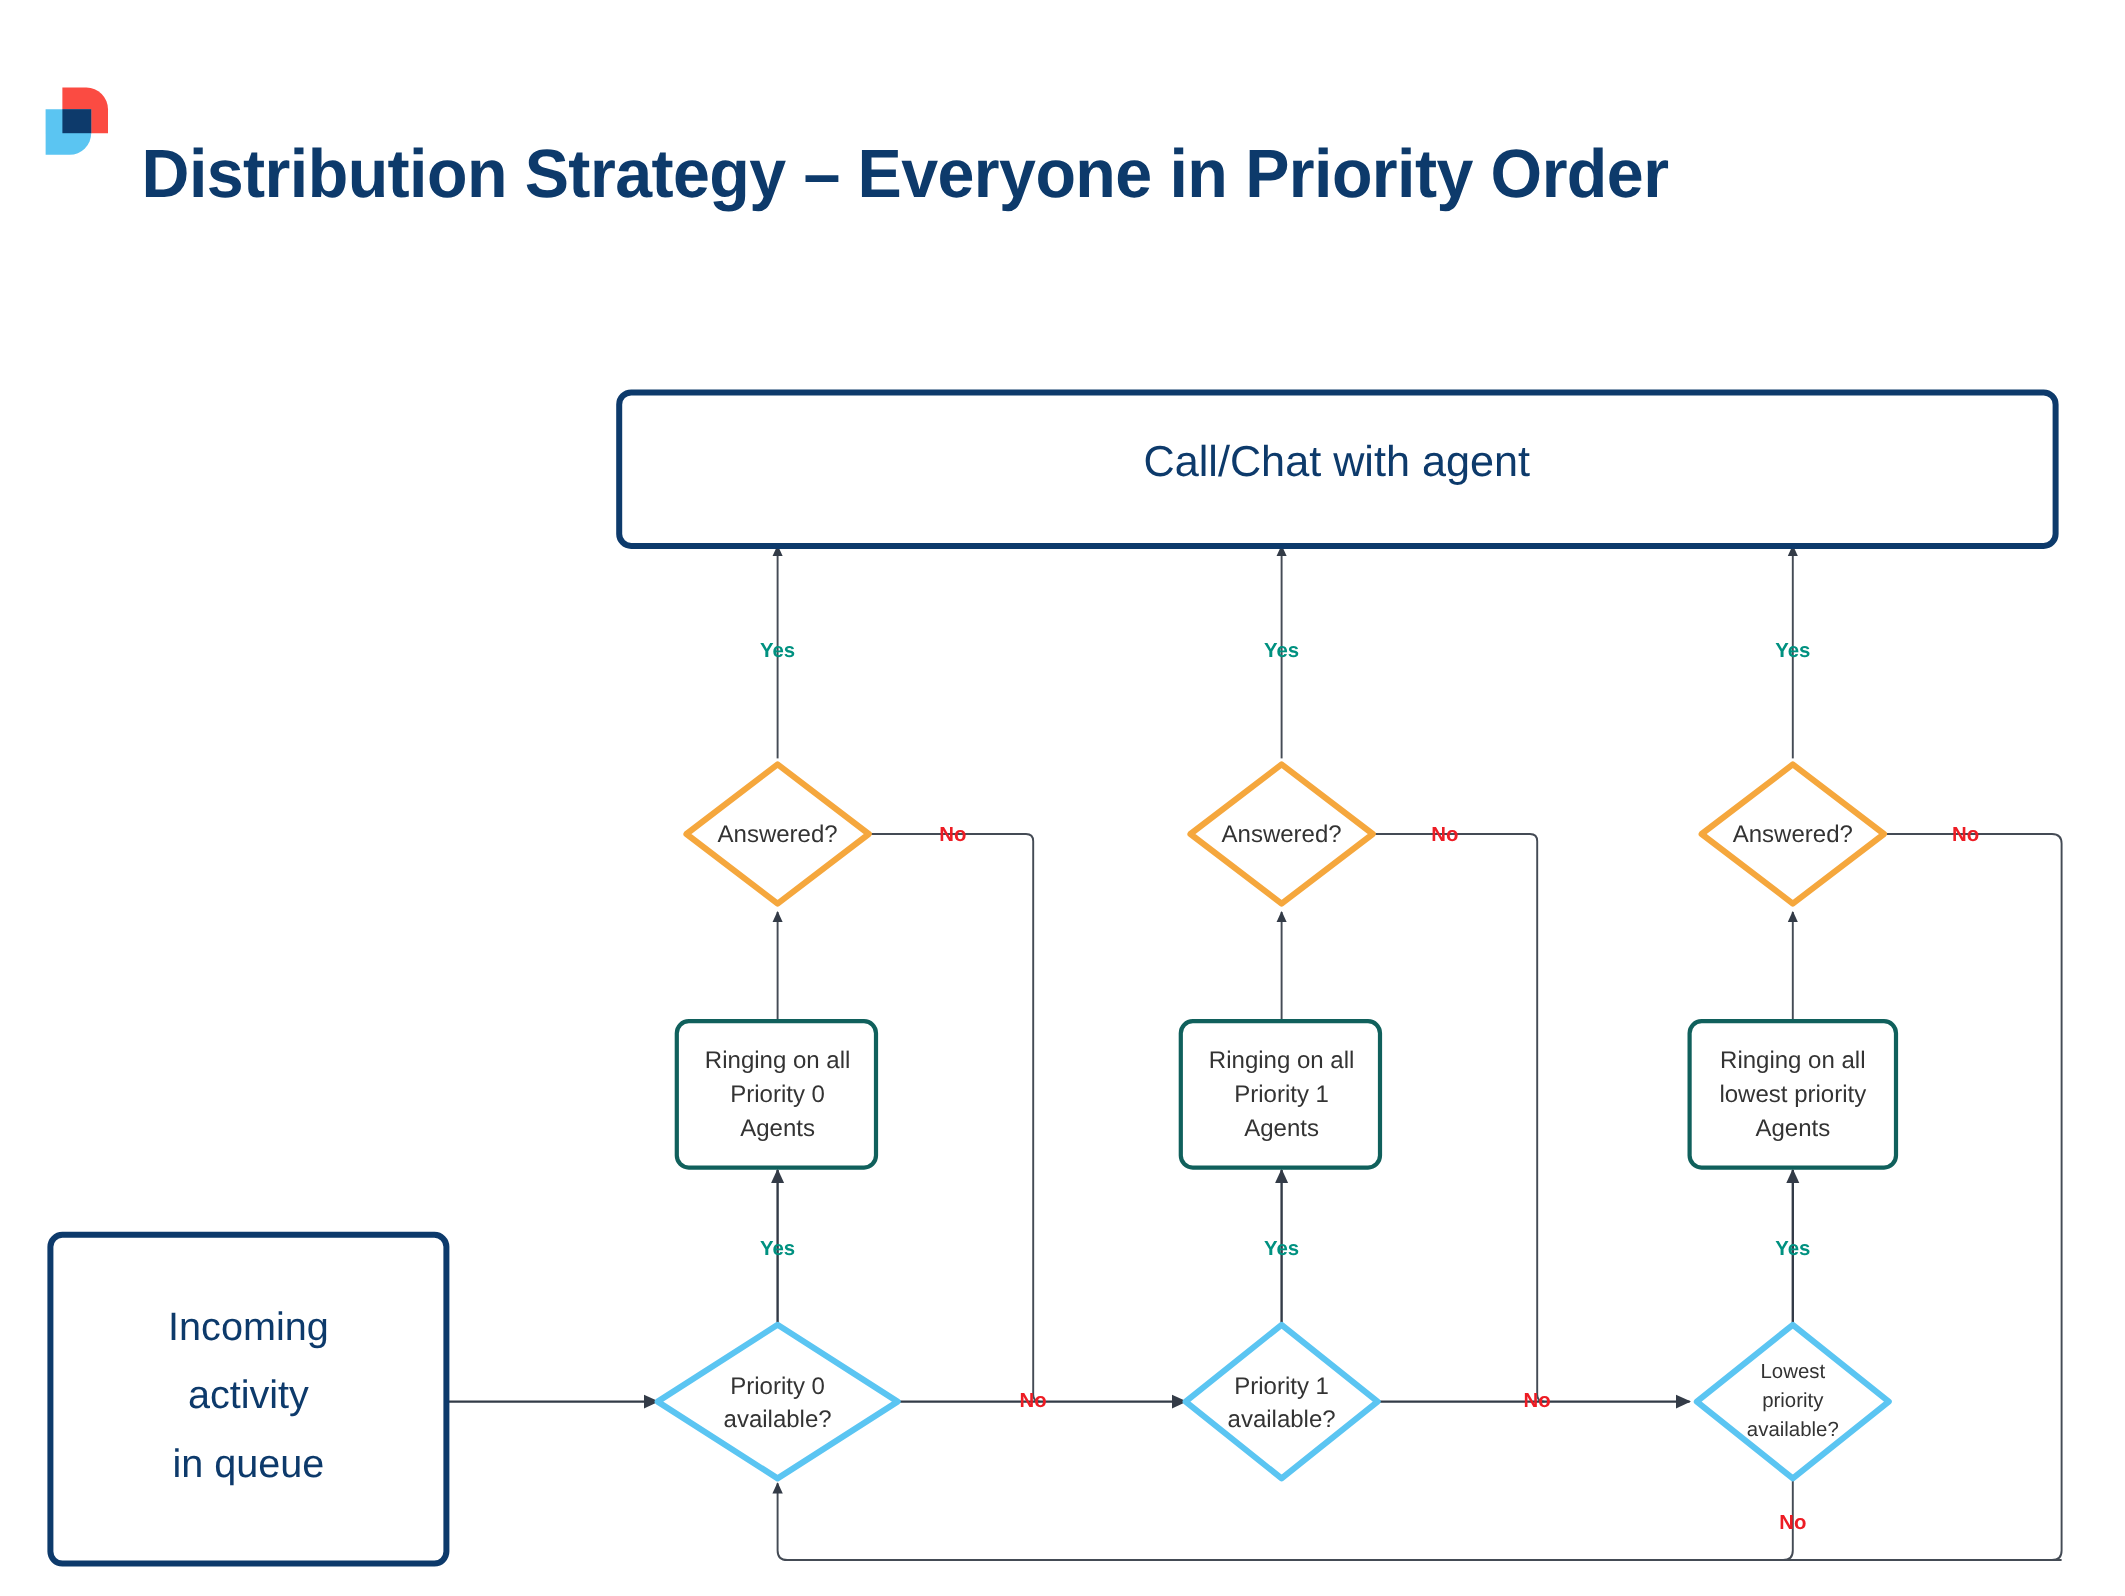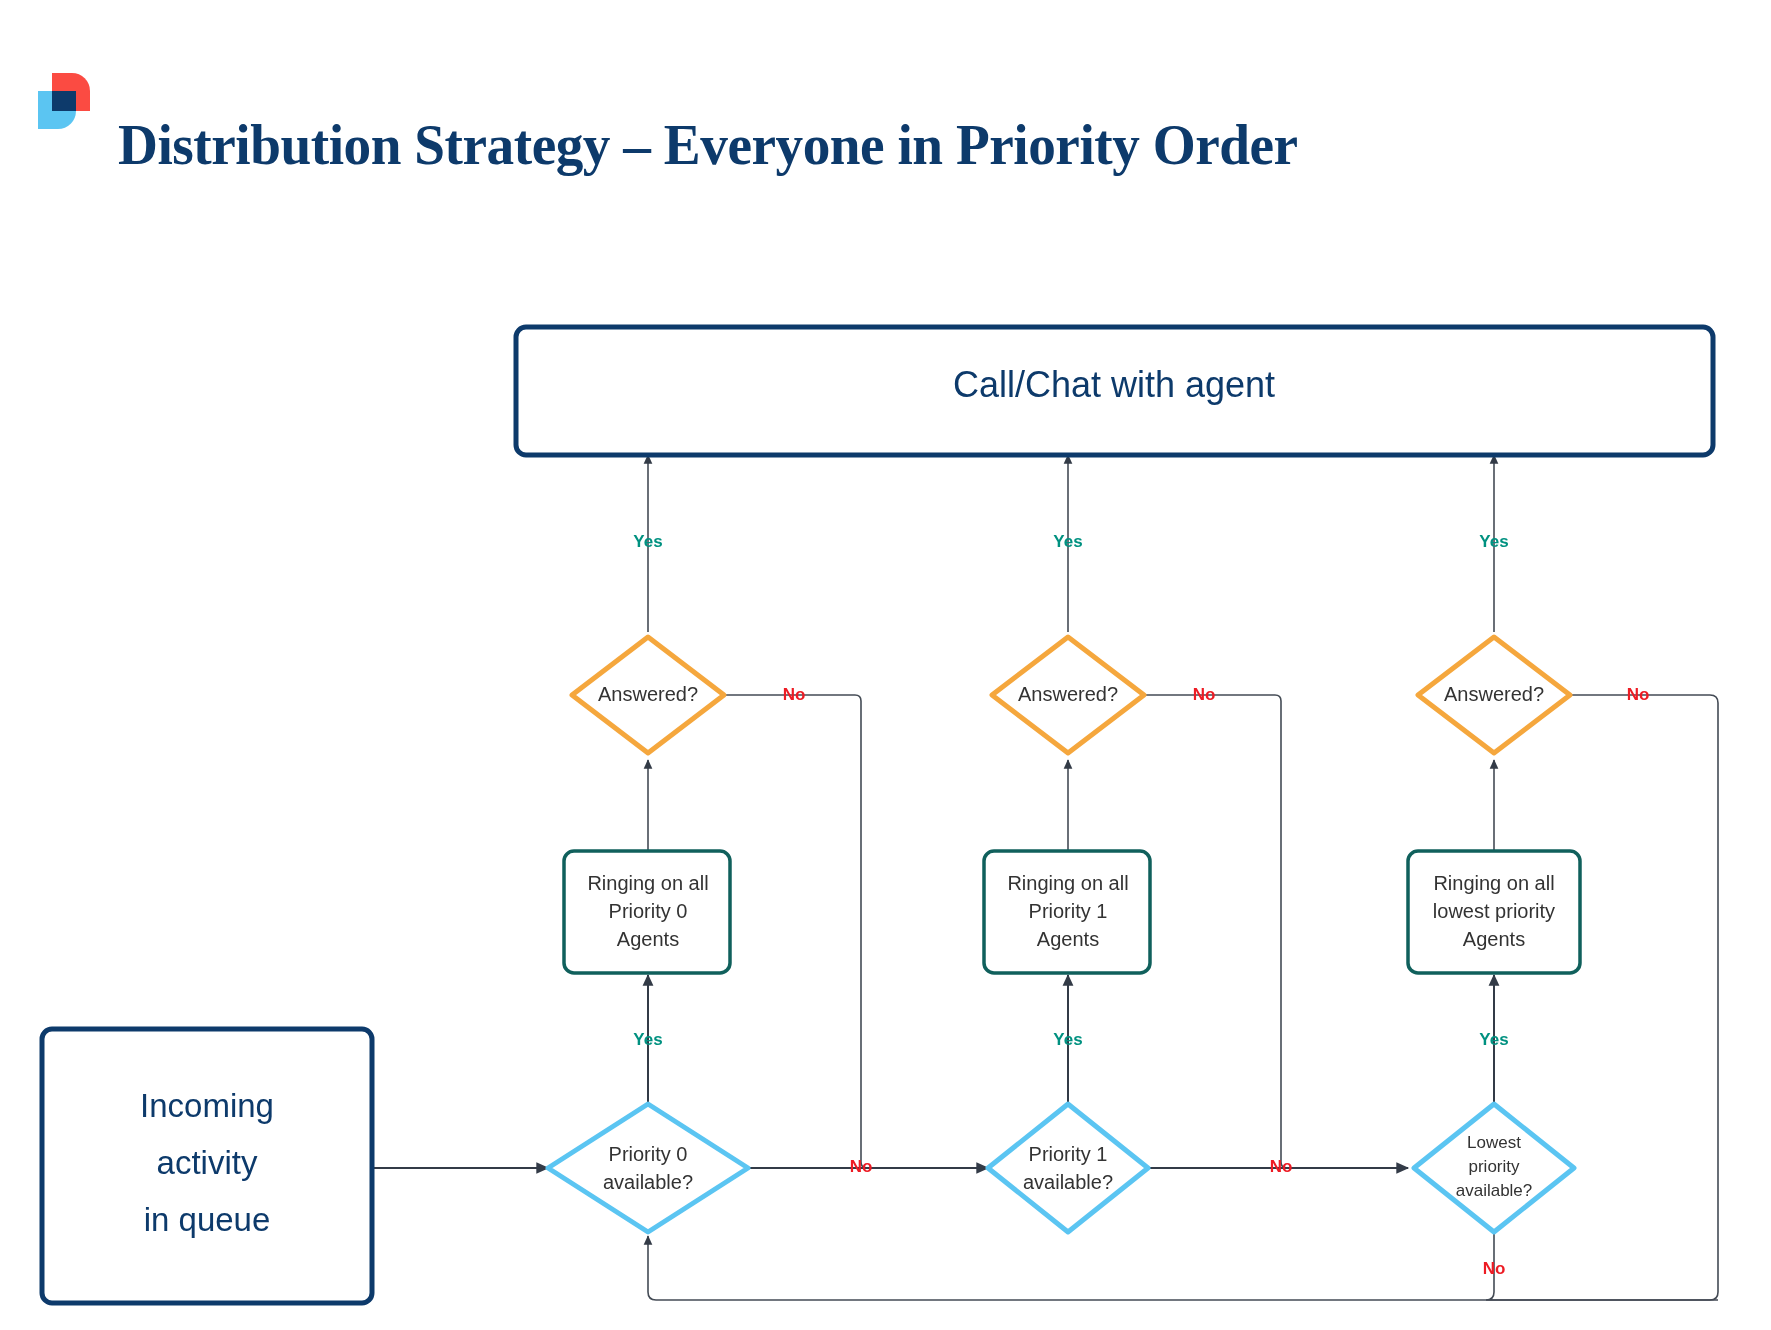--- a/index.html
+++ b/index.html
@@ -14,21 +14,20 @@
     position: relative;
     overflow: hidden;
   }
 
   
   #header {
     position: absolute;
     left: 0; top: 0;
     width: 1771px;
     height: 230px;
-    font-family: Liberation Serif, serif;
   }
   #logo {
     position: absolute;
     left: 32px;
     top: 67px;
     width: 64px;
     height: 66px;
   }
   #page-title {
     position: absolute;

